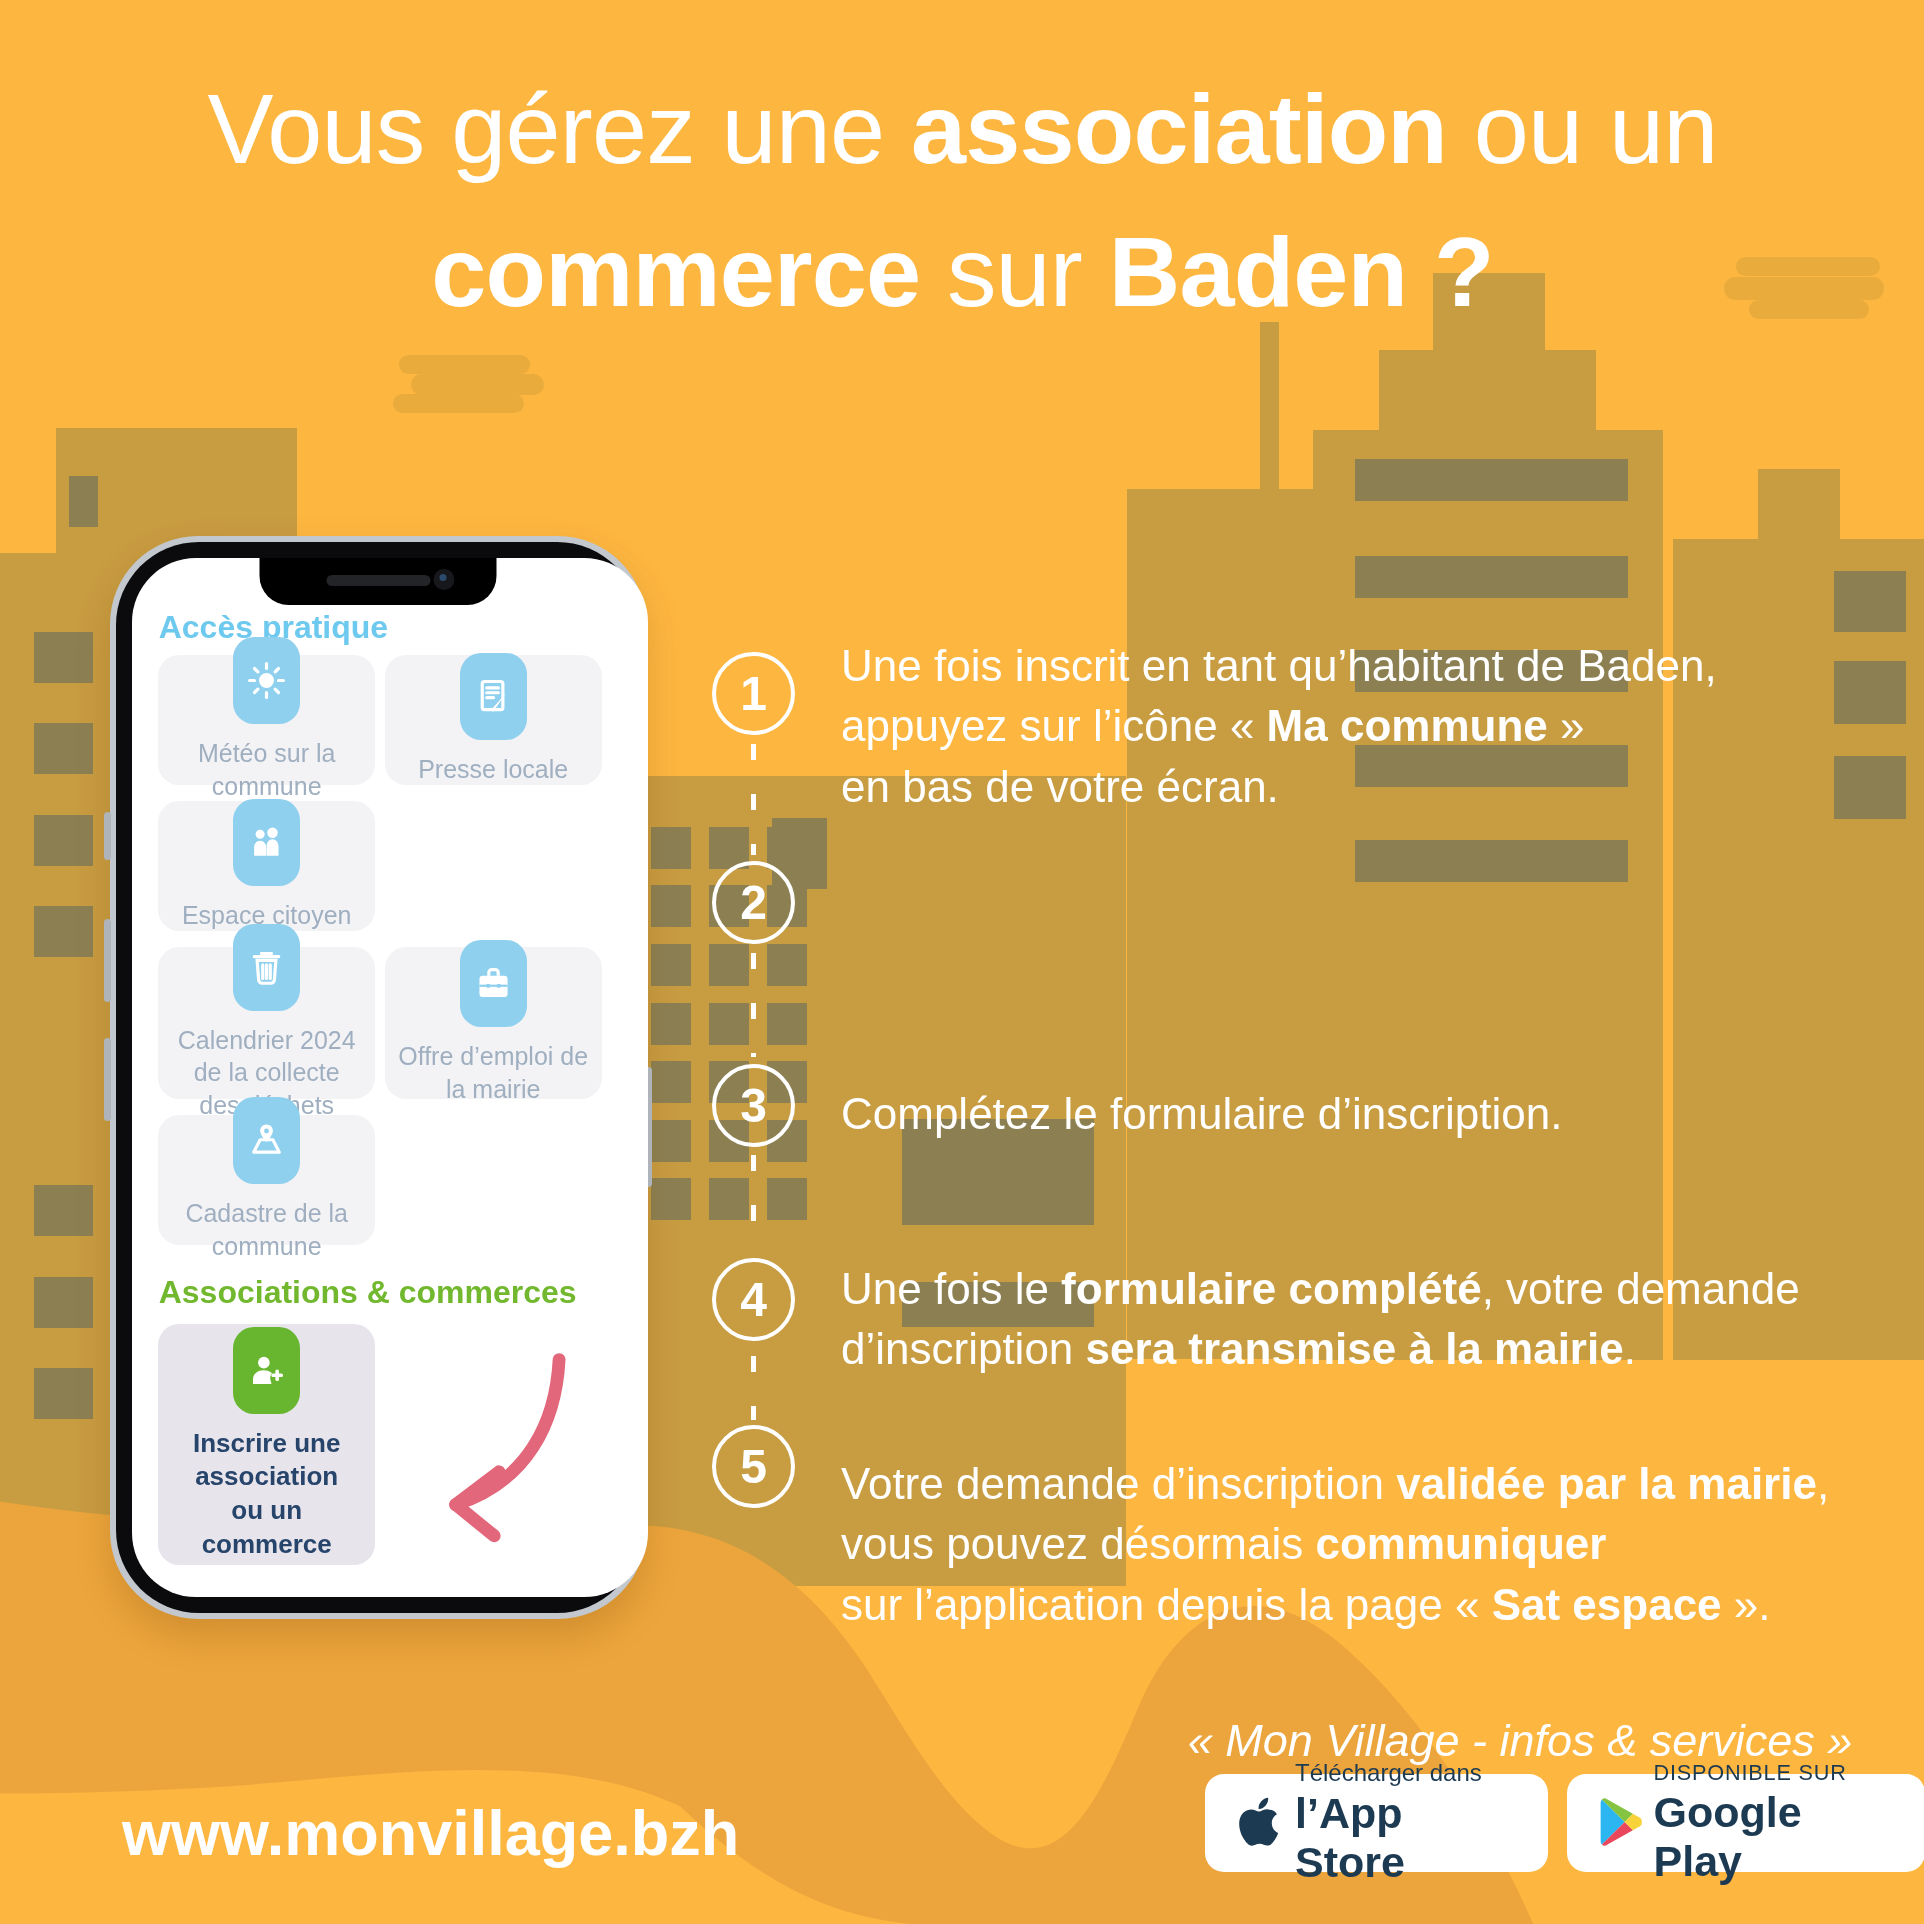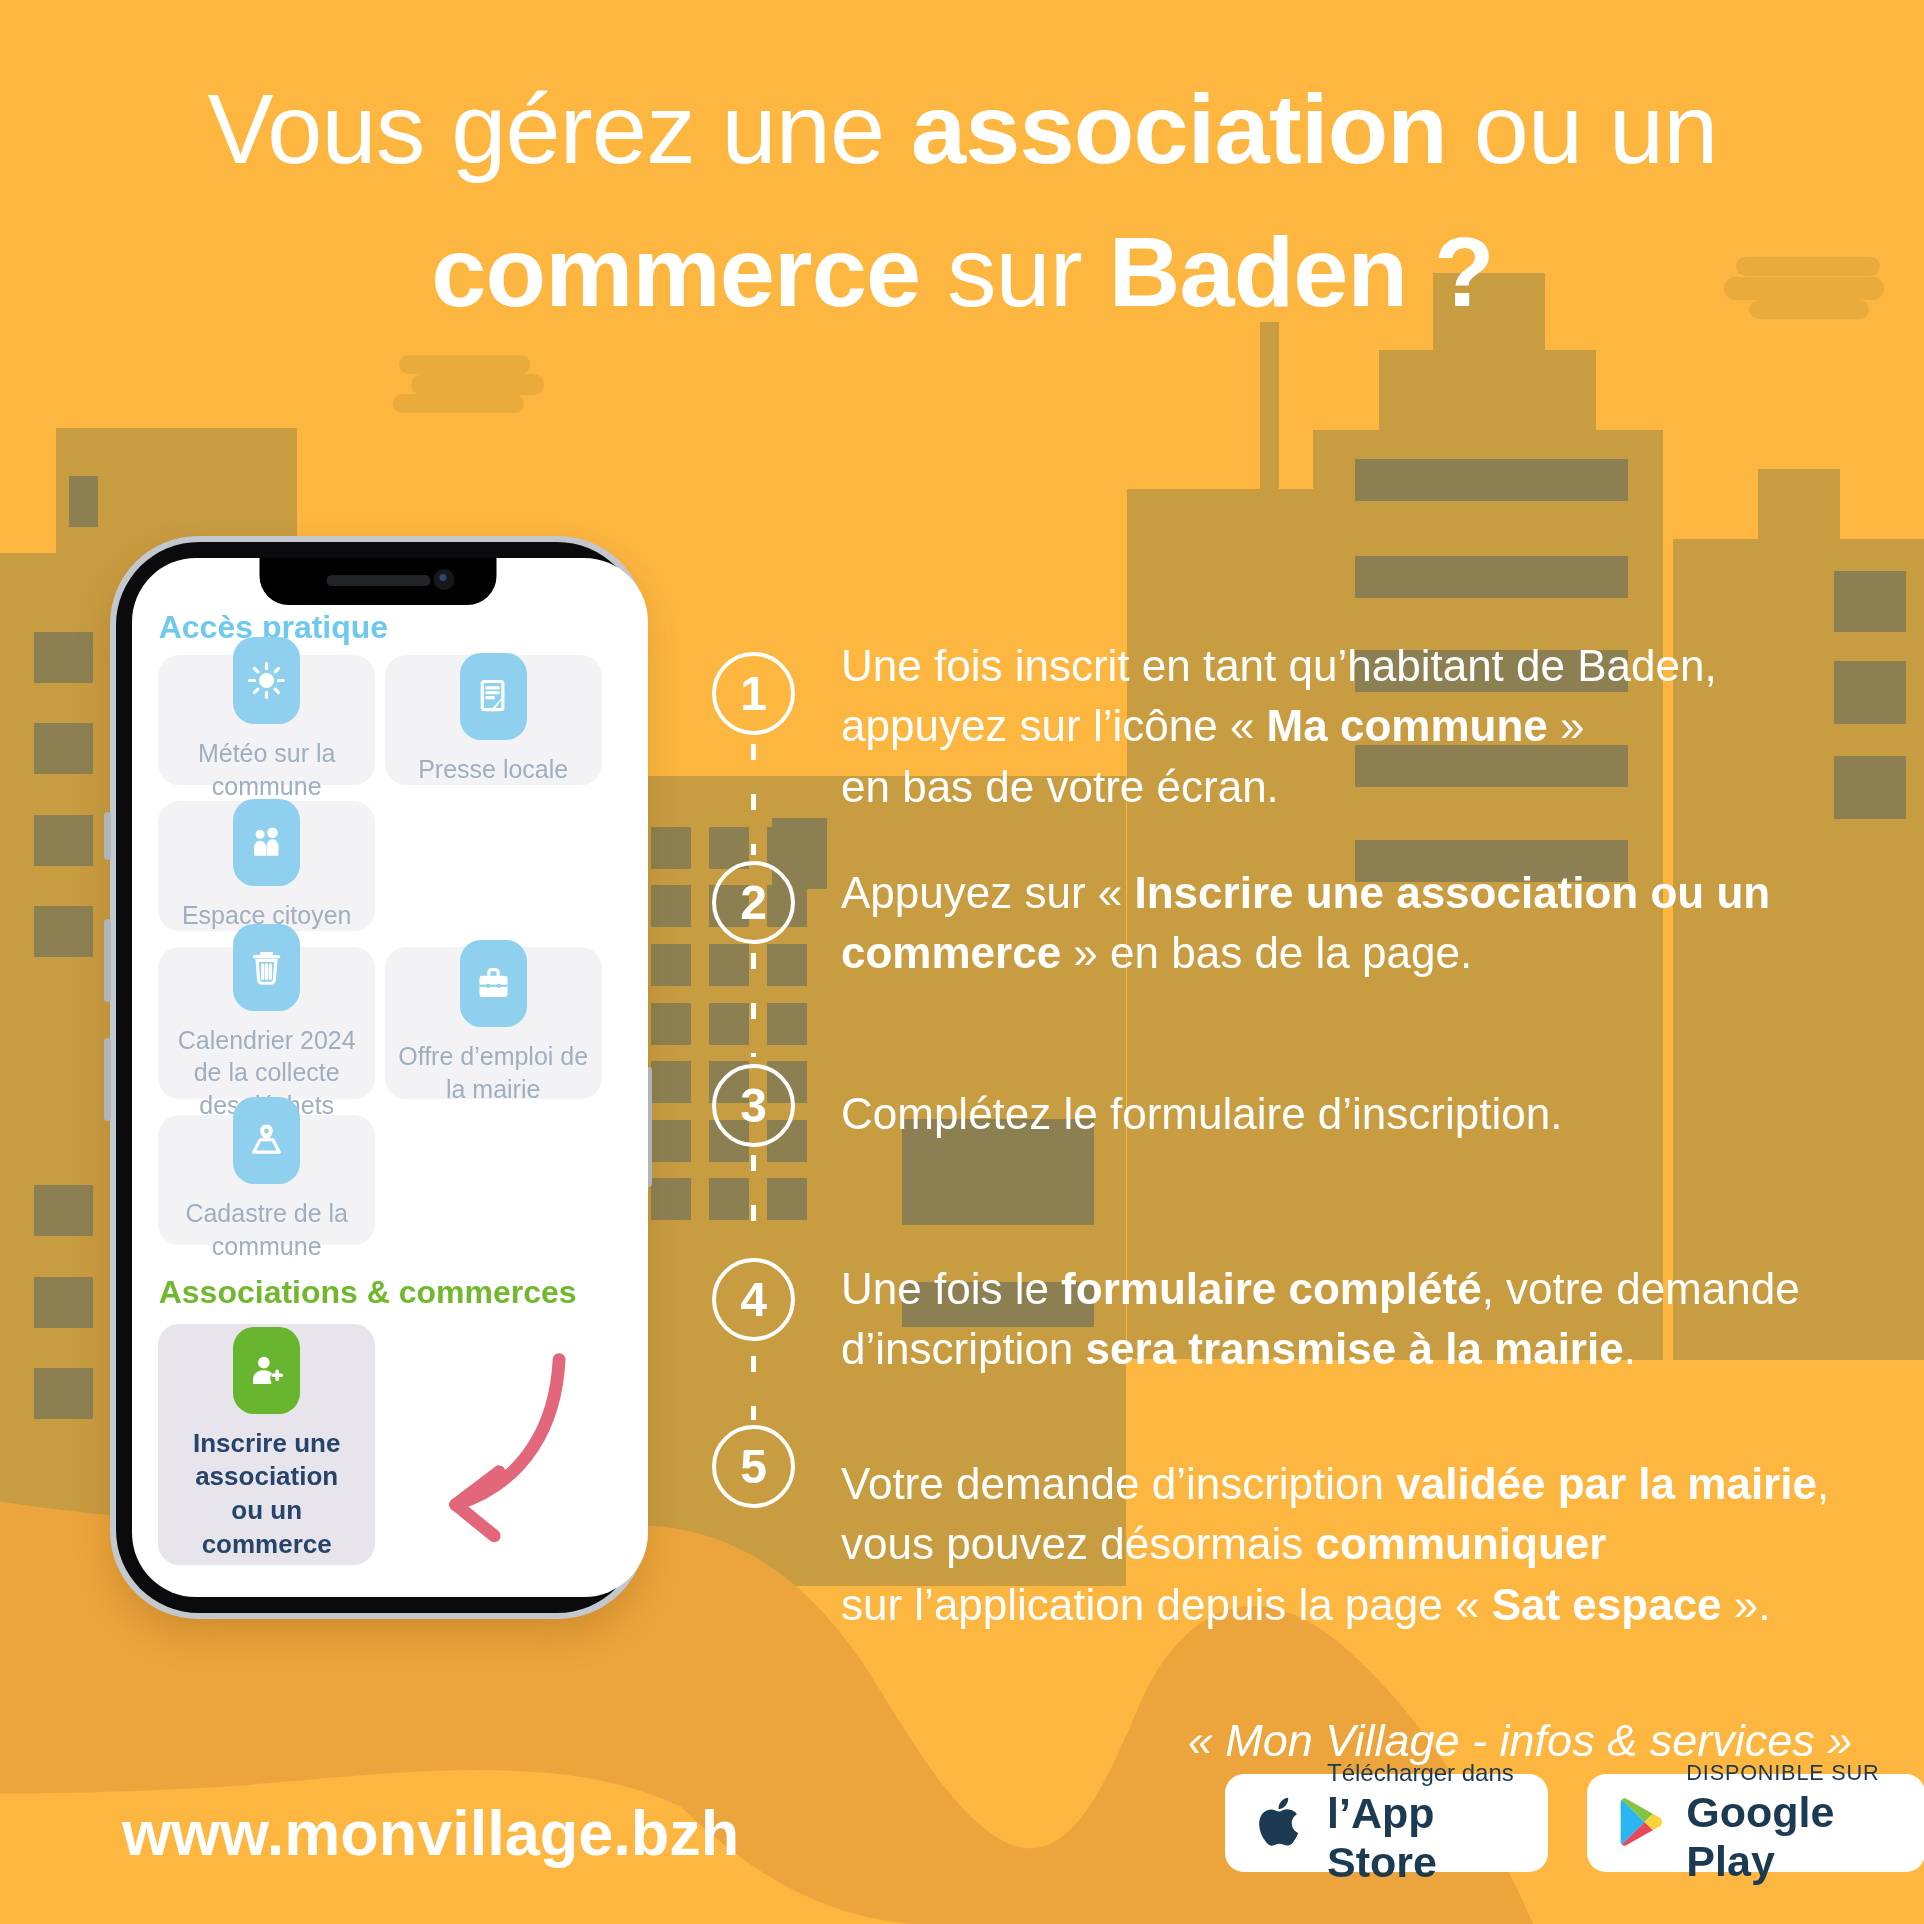--- a/index.html
+++ b/index.html
@@ -46,21 +46,21 @@
                box-sizing:border-box;}
   .dash{position:absolute;left:751px;width:4.8px;
         background-image:repeating-linear-gradient(180deg,#fff 0 16px,transparent 16px 50px);}
   .step-text{position:absolute;left:841px;width:1067px;font-size:44px;line-height:1.37;color:#fff;font-weight:400;}
   .step-text b{font-weight:700;}
   
   .tagline{position:absolute;left:1179px;top:1715px;width:682px;text-align:center;font-style:italic;
            font-size:45px;color:#fff;}
   .badges{position:absolute;left:1205px;top:1774px;display:flex;gap:19px;}
   .badge{height:98px;background:#fff;border-radius:19px;display:flex;align-items:center;
-         padding:0 27px;gap:19px;color:#1D3A53;cursor:pointer;margin-left:20px;}
+         padding:0 27px;gap:7px;color:#1D3A53;cursor:pointer;}
   .badge .txt{display:flex;flex-direction:column;justify-content:center;}
   .badge .l1{font-size:24px;}
   .badge .l1.caps{font-size:21.7px;letter-spacing:0.8px;}
   .badge .l2{font-size:43px;font-weight:700;margin-top:1.6px;}
   .url{position:absolute;left:122px;top:1797px;font-size:63px;font-weight:700;color:#fff;}
 </style>
 </head>
 <body>
 
 <div class="poster">
@@ -263,21 +263,20 @@
   <div class="dash" style="top:1155px;height:96px;"></div>
   <div class="dash" style="top:1356px;height:64px;"></div>
 
   <div class="step-circle" style="top:652px;">1</div>
   <div class="step-circle" style="top:861px;">2</div>
   <div class="step-circle" style="top:1064px;">3</div>
   <div class="step-circle" style="top:1258px;">4</div>
   <div class="step-circle" style="top:1425px;">5</div>
 
   <div class="step-text" style="top:636px;"><span>Une fois inscrit en tant qu’habitant de Baden,</span><br><span>appuyez sur l’icône « </span><b>Ma commune</b><span> »</span><br><span>en bas de votre écran.</span></div>
-  <div class="step-text" style="top:863px;"><span>Appuyez sur « </span><b>Inscrire une association ou un</b><br><b>commerce</b><span> » en bas de la page.</span></div>
   <div class="step-text" style="top:1084px;"><span>Complétez le formulaire d’inscription.</span></div>
   <div class="step-text" style="top:1259px;"><span>Une fois le </span><b>formulaire complété</b><span>, votre demande</span><br><span>d’inscription </span><b>sera transmise à la mairie</b><span>.</span></div>
   <div class="step-text" style="top:1454px;"><span>Votre demande d’inscription </span><b>validée par la mairie</b><span>,</span><br><span>vous pouvez désormais </span><b>communiquer</b><br><span>sur l’application depuis la page « </span><b>Sat espace</b><span> ».</span></div>
 
   <div class="tagline">« Mon Village - infos &amp; services »</div>
 
   <div class="badges">
     <div class="badge">
       <span>
         <svg width="56" height="66" viewBox="0 0 24 28" fill="#1D3A53">

